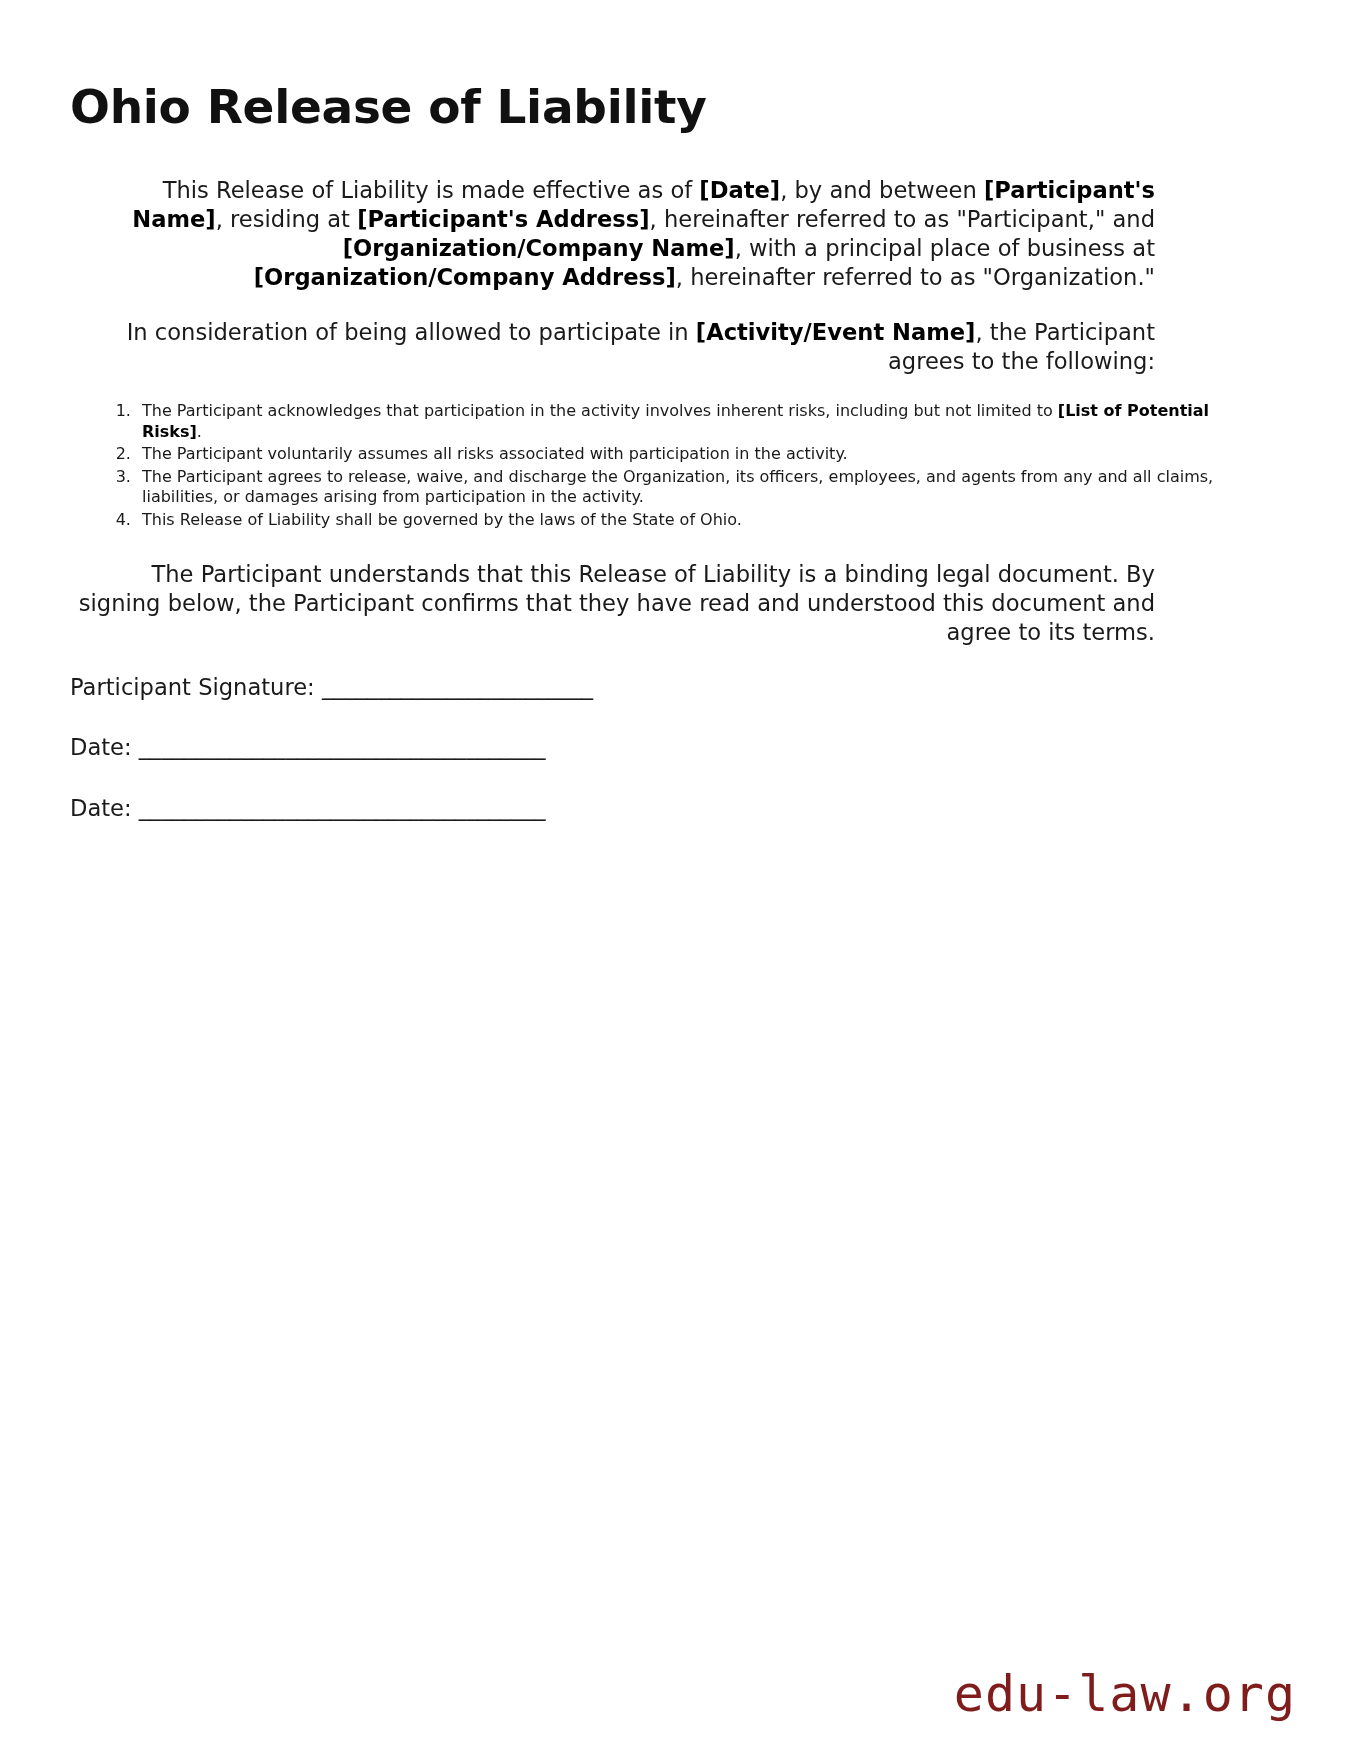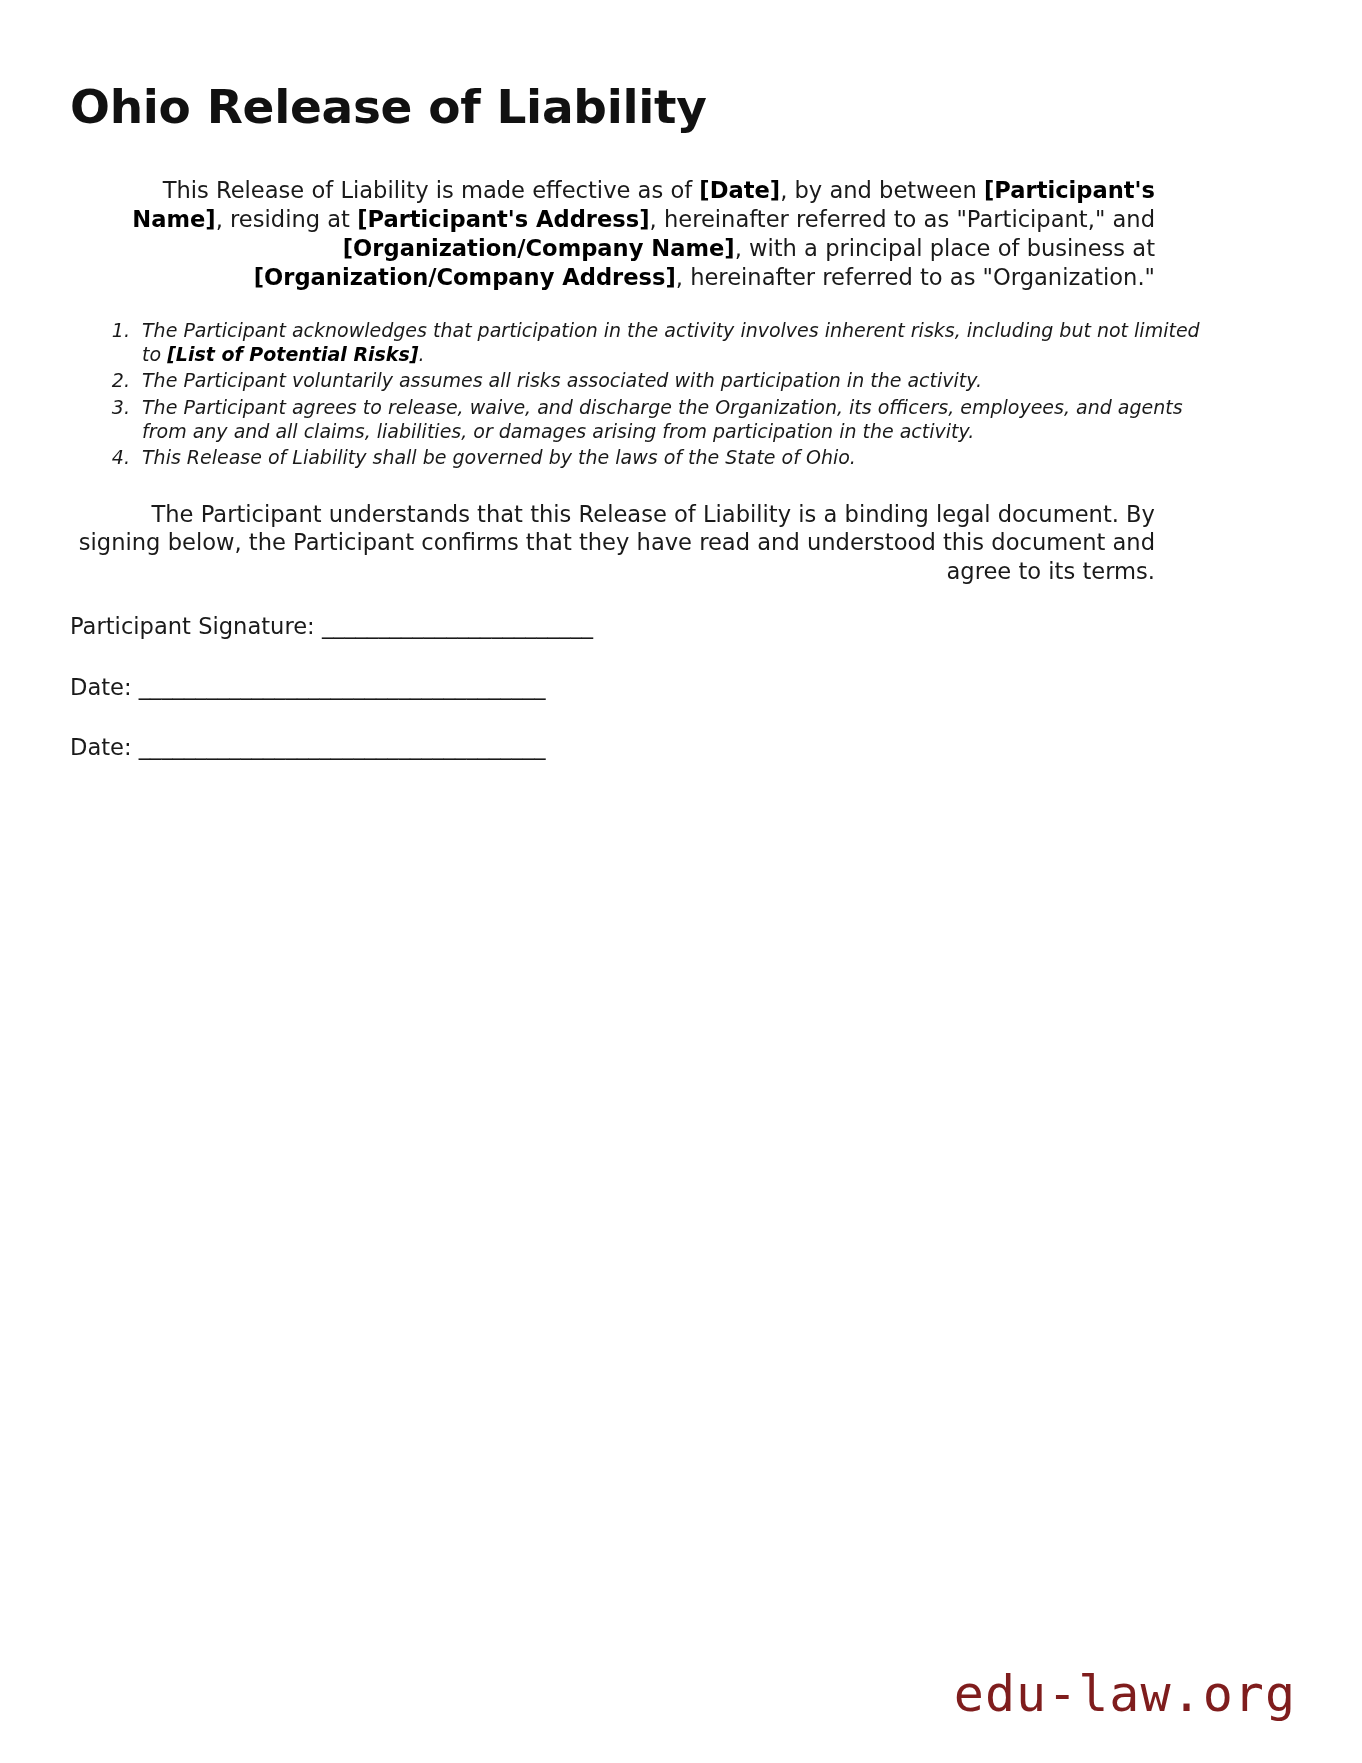--- a/index.html
+++ b/index.html
@@ -43,26 +43,25 @@
   .para b, .ordered-list b {
     font-weight: bold;
     color: #000000;
   }
   .ordered-list {
     margin: 0 0 30px 0;
     padding-left: 66px;
     max-width: 1085px;
   }
   .ordered-list li {
-    font-size: 19px;
+    font-size: 16px;
     line-height: 1.28;
     margin: 0 0 2px 0;
     color: #1a1a1a;
     padding-left: 6px;
-    font-style: italic;
   }
   .sig-line {
     font-size: 22.6px;
     line-height: 1.3;
     margin: 0 0 31px 0;
     color: #1a1a1a;
     white-space: pre;
   }
   .sig-block {
     margin-top: 20px;
@@ -79,20 +78,21 @@
 </style>
 </head>
 <body>
 
 <div class="page">
 
   <h1 class="doc-title">Ohio Release of Liability</h1>
 
   <p class="para">This Release of Liability is made effective as of <b>[Date]</b>, by and between <b>[Participant's Name]</b>, residing at <b>[Participant's Address]</b>, hereinafter referred to as "Participant," and <b>[Organization/Company Name]</b>, with a principal place of business at <b>[Organization/Company Address]</b>, hereinafter referred to as "Organization."</p>
 
+  <p class="para">In consideration of being allowed to participate in <b>[Activity/Event Name]</b>, the Participant agrees to the following:</p>
 
   <ol class="ordered-list">
       <li>The Participant acknowledges that participation in the activity involves inherent risks, including but not limited to <b>[List of Potential Risks]</b>.</li>
       <li>The Participant voluntarily assumes all risks associated with participation in the activity.</li>
       <li>The Participant agrees to release, waive, and discharge the Organization, its officers, employees, and agents from any and all claims, liabilities, or damages arising from participation in the activity.</li>
       <li>This Release of Liability shall be governed by the laws of the State of Ohio.</li>
     </ol>
 
   <p class="para">The Participant understands that this Release of Liability is a binding legal document. By signing below, the Participant confirms that they have read and understood this document and agree to its terms.</p>
 

